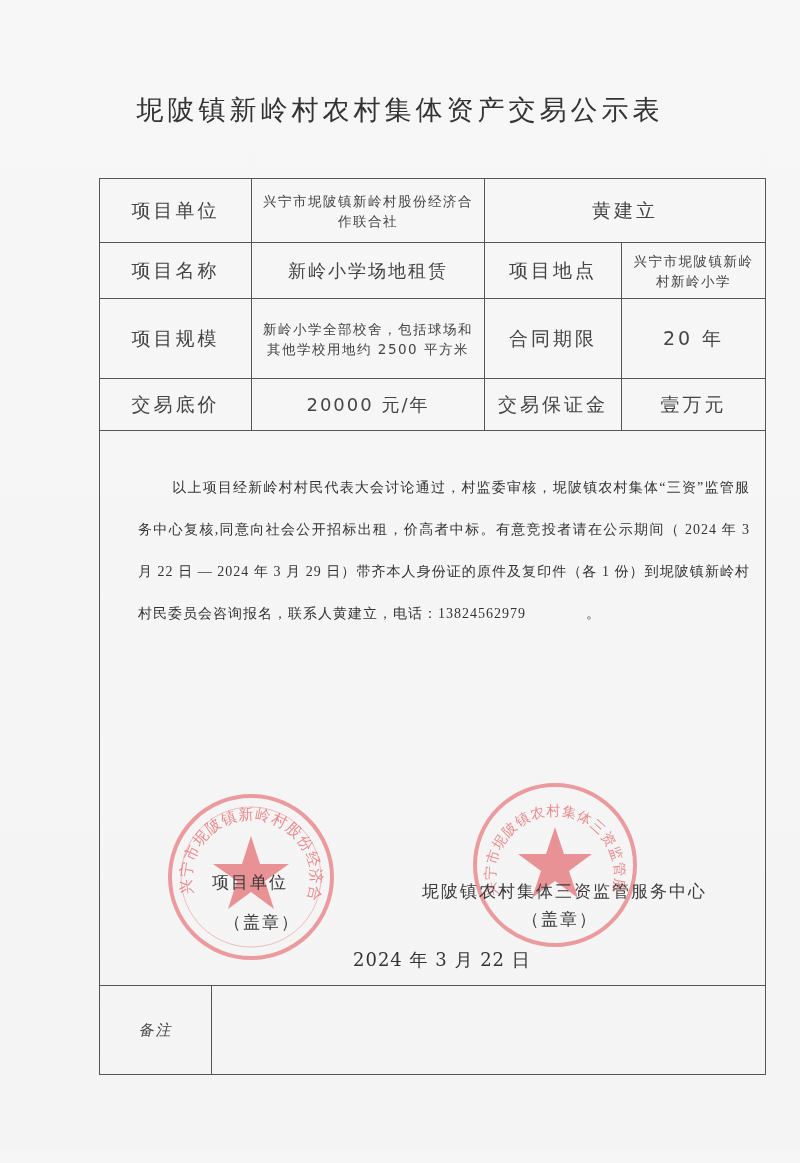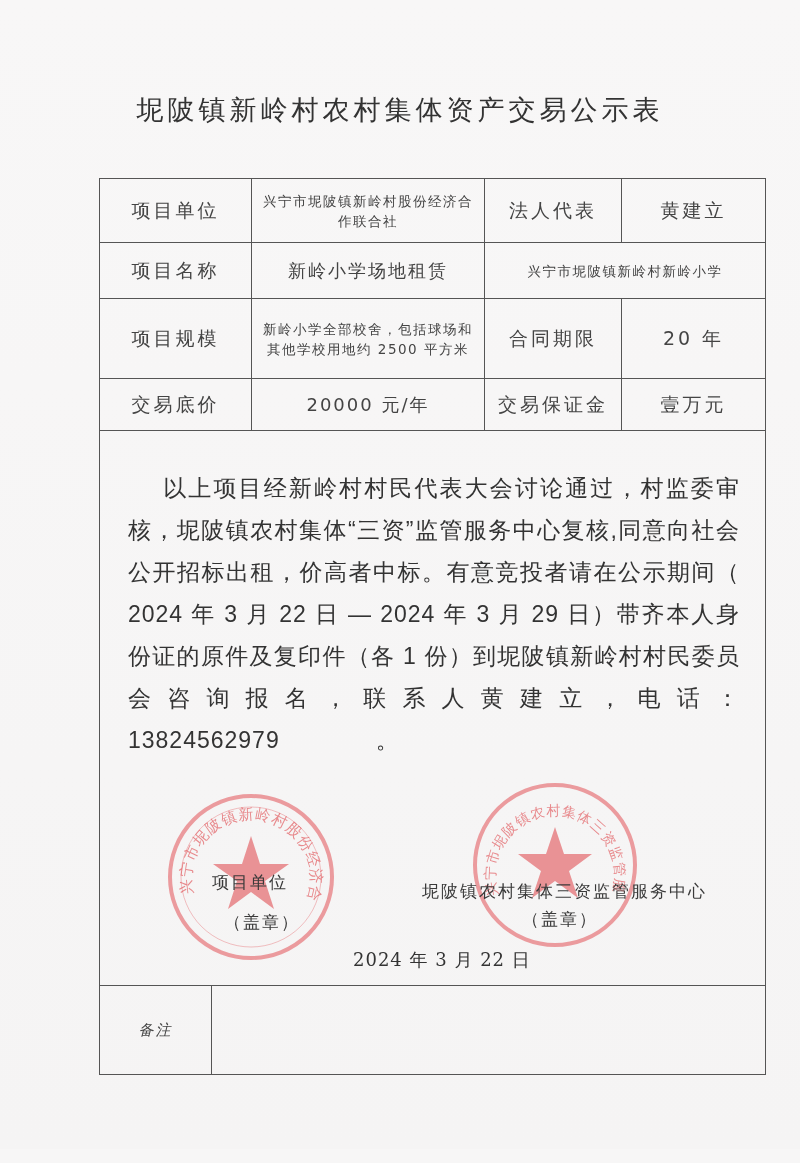--- a/index.html
+++ b/index.html
@@ -70,25 +70,25 @@
     .r4 { height: 52px; }
 
     .body-block {
       position: relative;
       height: 555px;
       border-bottom: 1.5px solid #555;
       box-sizing: border-box;
     }
     .para {
       position: absolute;
-      left: 28px;
+      left: 38px;
       top: 36px;
       width: 612px;
-      font-family: Liberation Sans, sans-serif;
-      font-size: 23px;
+      font-family: Liberation Serif, serif;
+      font-size: 14px;
       line-height: 42px;
       color: #333;
       letter-spacing: 1px;
       text-align: justify;
     }
     .para .indent { display: inline-block; width: 34px; }
     .stamp {
       position: absolute;
       border-radius: 50%;
       border: 4px solid rgba(225, 80, 85, 0.55);
@@ -143,27 +143,27 @@
 
 <div class="page">
 
   <div class="title">坭陂镇新岭村农村集体资产交易公示表</div>
 
   <div class="grid">
 
     <div class="row r1">
       <div class="cell c1">项目单位</div>
       <div class="cell c2 small">兴宁市坭陂镇新岭村股份经济合作联合社</div>
-      <div class="cell c3">法人代表</div>
       <div class="cell c4">黄建立</div>
     </div>
 
     <div class="row r2">
       <div class="cell c1">项目名称</div>
       <div class="cell c2">新岭小学场地租赁</div>
+      <div class="cell c3">项目地点</div>
       <div class="cell c4 small">兴宁市坭陂镇新岭村新岭小学</div>
     </div>
 
     <div class="row r3">
       <div class="cell c1">项目规模</div>
       <div class="cell c2 small">新岭小学全部校舍，包括球场和其他学校用地约 2500 平方米</div>
       <div class="cell c3">合同期限</div>
       <div class="cell c4">20 年</div>
     </div>
 

